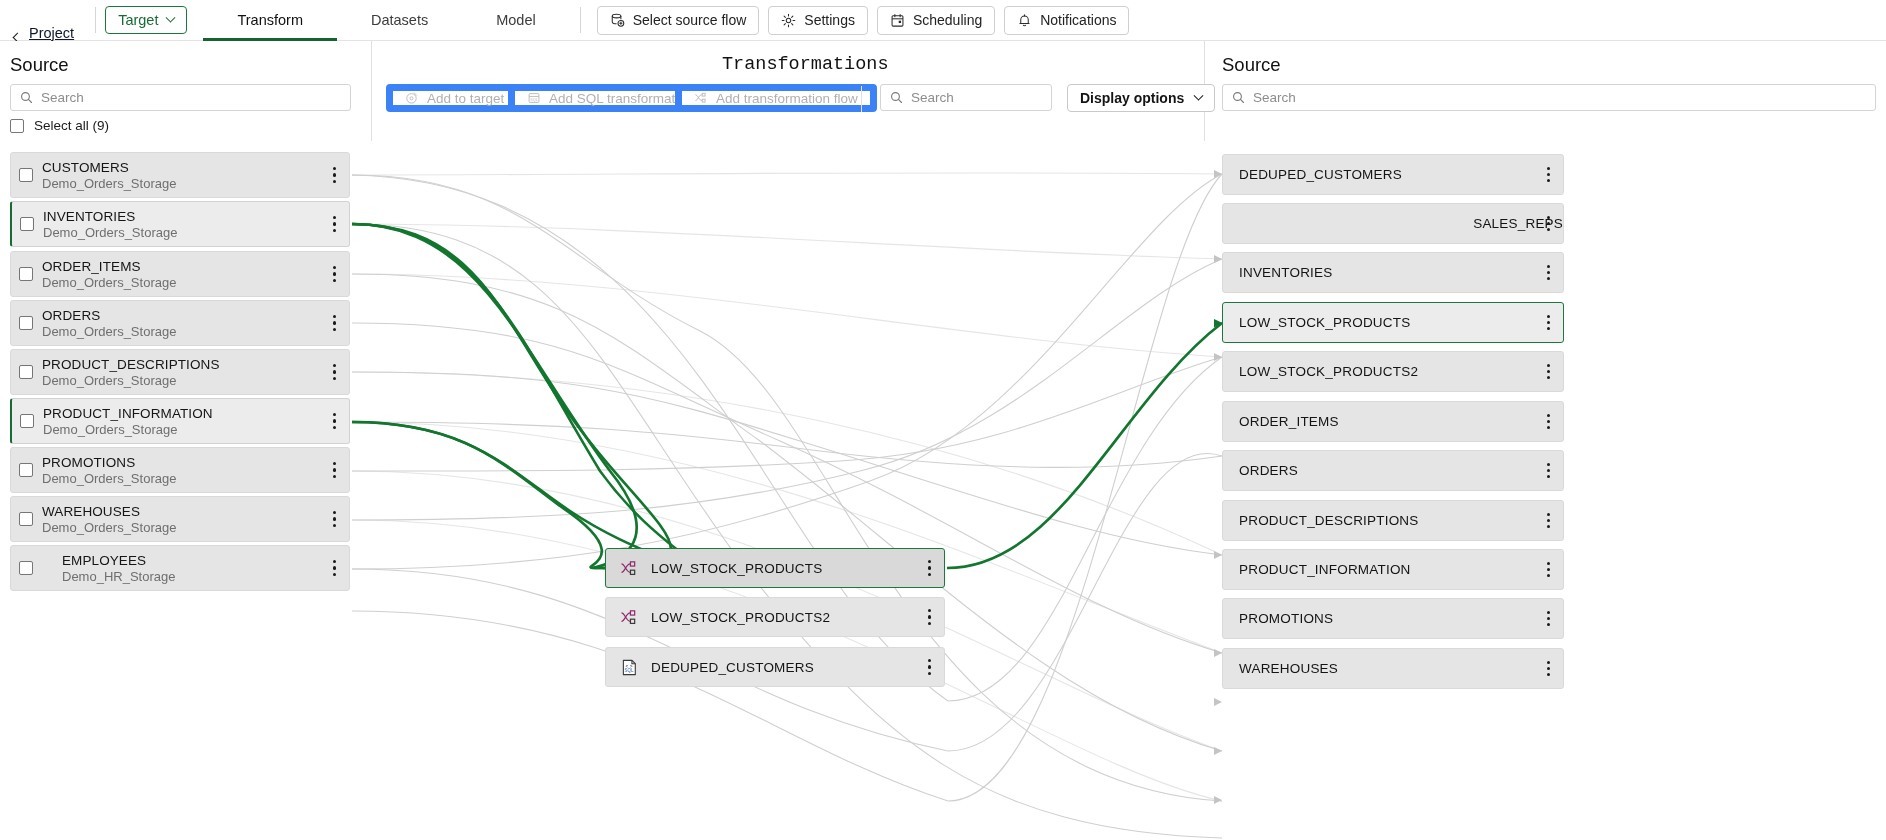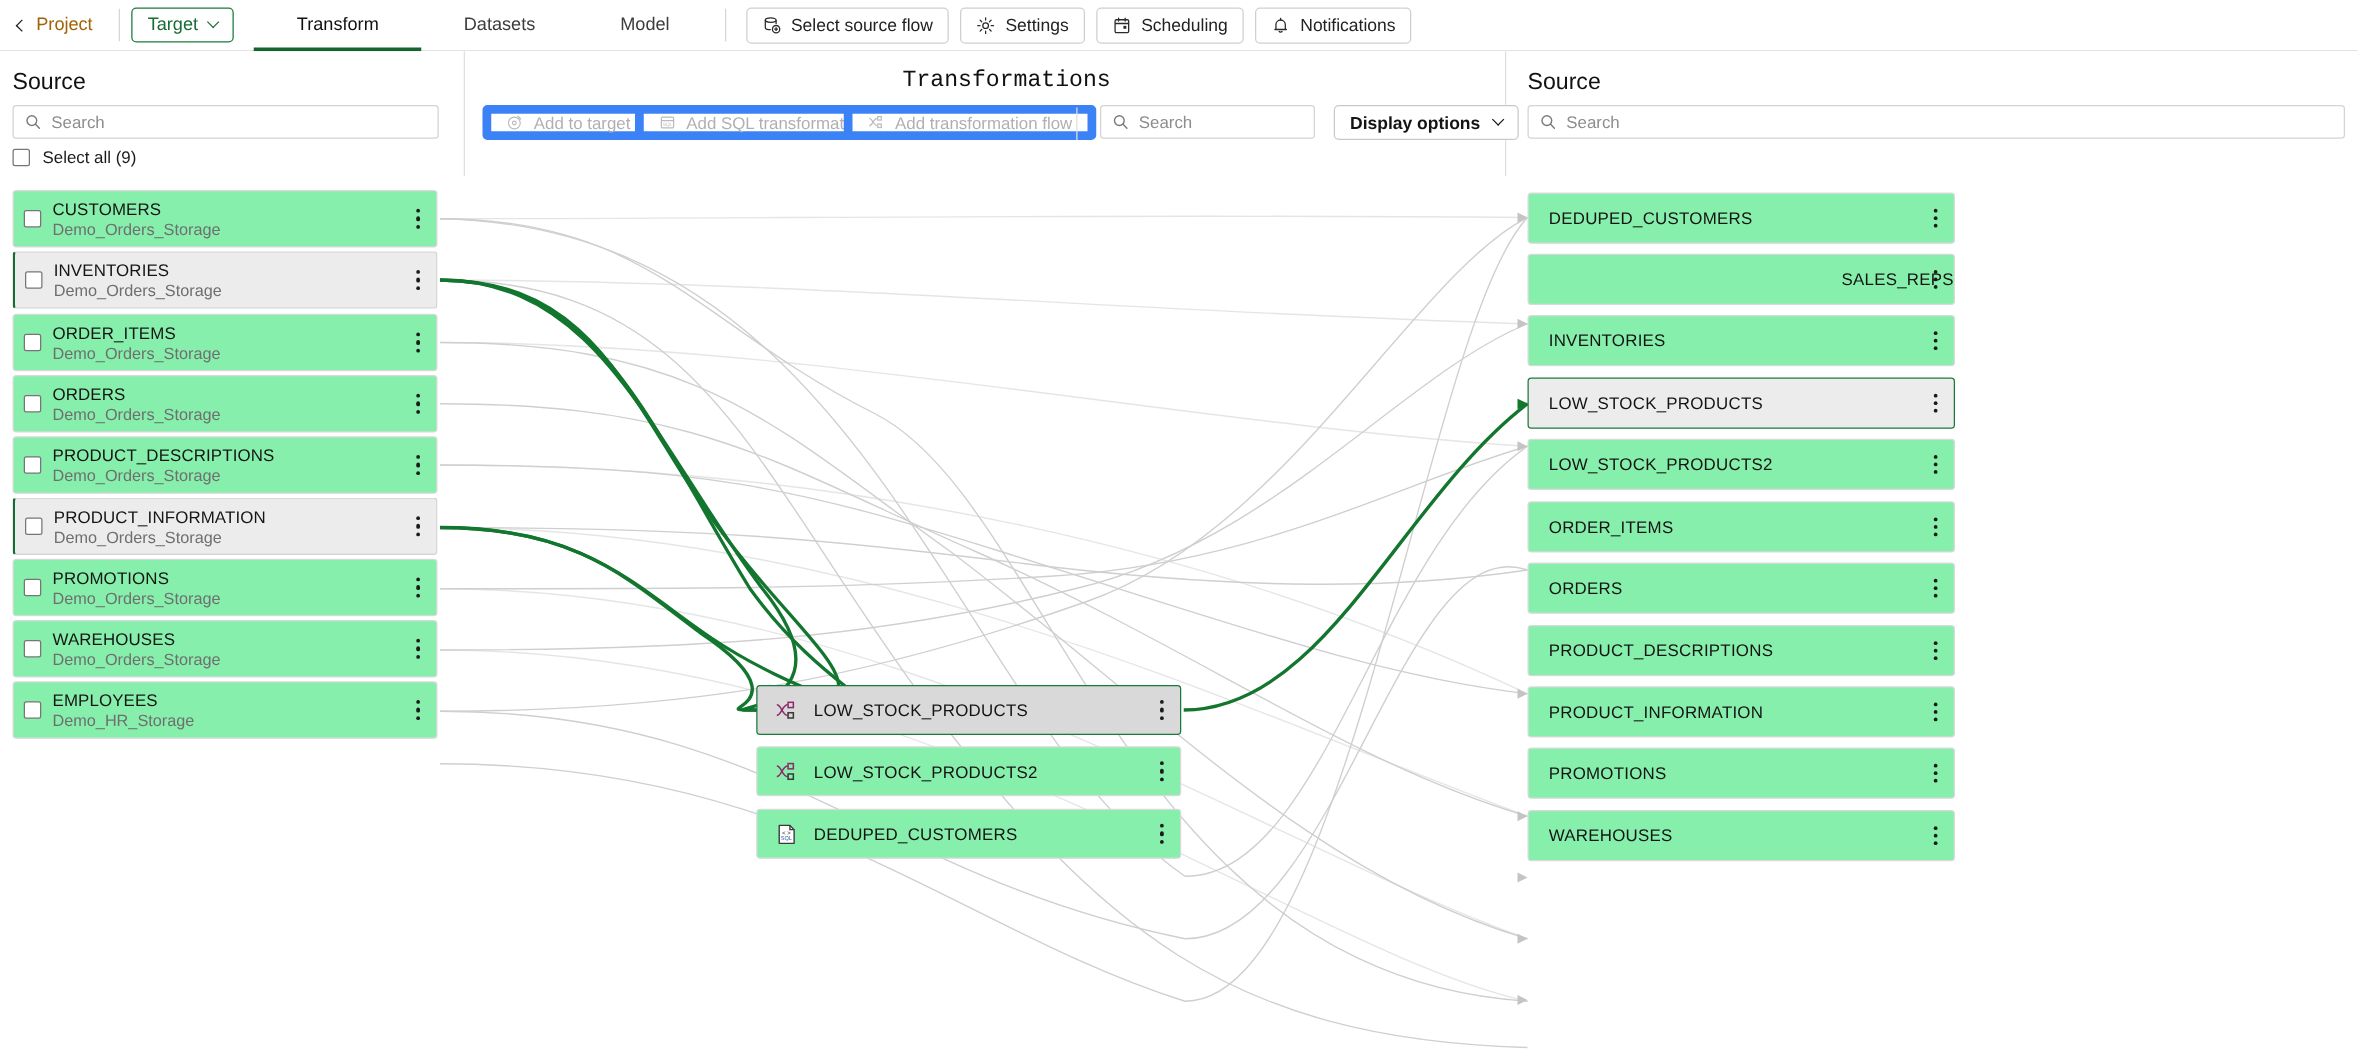--- a/index.html
+++ b/index.html
@@ -14,23 +14,23 @@
 
   
   #topbar {
     position: absolute; left: 0; top: 0;
     width: 1886px; height: 41px;
     background: #ffffff;
     border-bottom: 1px solid #e3e3e3;
     display: flex; align-items: center;
   }
   .tb-back {
-    display: flex; align-items: center; gap: 8px;
+    display: flex; align-items: flex-end; gap: 8px;
     padding: 0 16px 0 14px; height: 41px;
-    font-size: 14.5px; color: #a16207; cursor: pointer;
+    font-size: 14.5px; color: #0f172a; cursor: pointer; text-decoration: underline;
   }
   .chev-left {
     display: inline-block; width: 7px; height: 7px;
     border-left: 1.7px solid #1a1a1a; border-bottom: 1.7px solid #1a1a1a;
     transform: rotate(45deg);
   }
   .tb-sep {
     width: 1px; height: 26px; background: #d6d6d6; margin: 0 5px;
   }
   .design-pill {
@@ -126,21 +126,21 @@
     border-right: 1.9px solid #141414; border-bottom: 1.9px solid #141414;
     transform: rotate(45deg) translate(-2px,-2px);
   }
 
   
   #stage { position: absolute; left: 0; top: 141px; width: 1886px; height: 699px; }
   #wires { position: absolute; left: 0; top: 0; width: 1886px; height: 699px; }
 
   .card {
     position: absolute;
-    border: 1px solid #d9d9d9; border-radius: 3px; background: #86efac;
+    border: 1px solid #d9d9d9; border-radius: 3px; background: #e5e5e5;
     display: flex; align-items: center; cursor: pointer;
   }
   .card.sel { background: #ececec; border-color: #d2d2d2; border-left: 2.5px solid #176b34; }
   .card.selfull { background: #ececec; border: 1.6px solid #1a7a3c; }
 
   .src-card { left: 10px; width: 340px; height: 46px; padding-left: 8px; }
   .src-card .cbox { margin-right: 9px; }
   .src-txt { display: flex; flex-direction: column; gap: 1px; }
   .src-name { font-size: 13.5px; color: #151515; letter-spacing: .1px; }
   .src-sub { font-size: 13px; color: #6f6f6f; }
@@ -458,21 +458,21 @@
         <span class="src-name">WAREHOUSES</span>
         <span class="src-sub">Demo_Orders_Storage</span>
       </span>
       <span class="kebab">
           <i></i>
           <i></i>
           <i></i>
         </span>
     </div>
 
-    <div class="card src-card" style="top:404px;">
+    <div class="card src-card" style="top:404px;gap:20px;">
       <span class="cbox"></span>
       <span class="src-txt">
         <span class="src-name">EMPLOYEES</span>
         <span class="src-sub">Demo_HR_Storage</span>
       </span>
       <span class="kebab">
           <i></i>
           <i></i>
           <i></i>
         </span>

